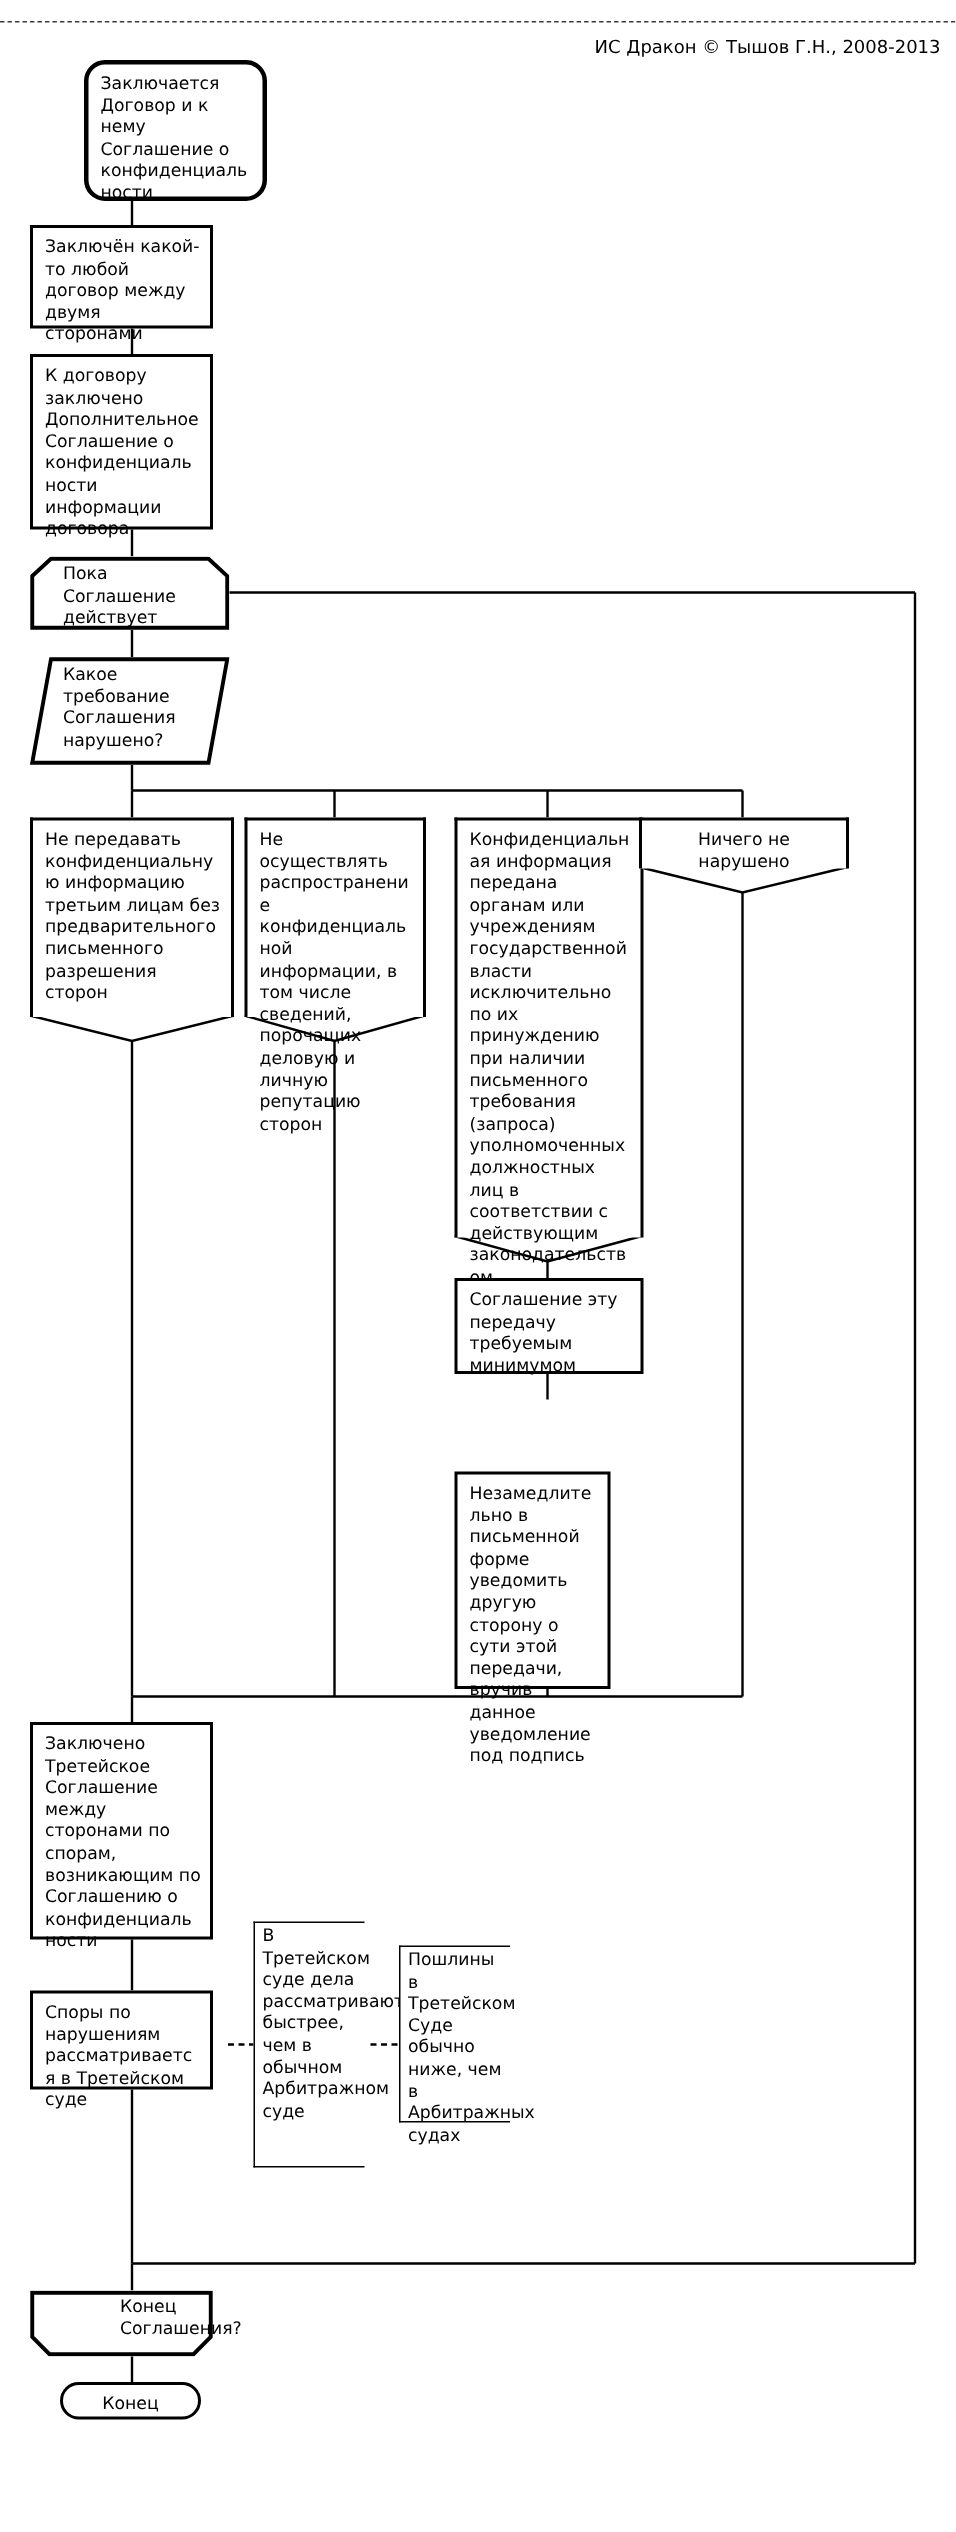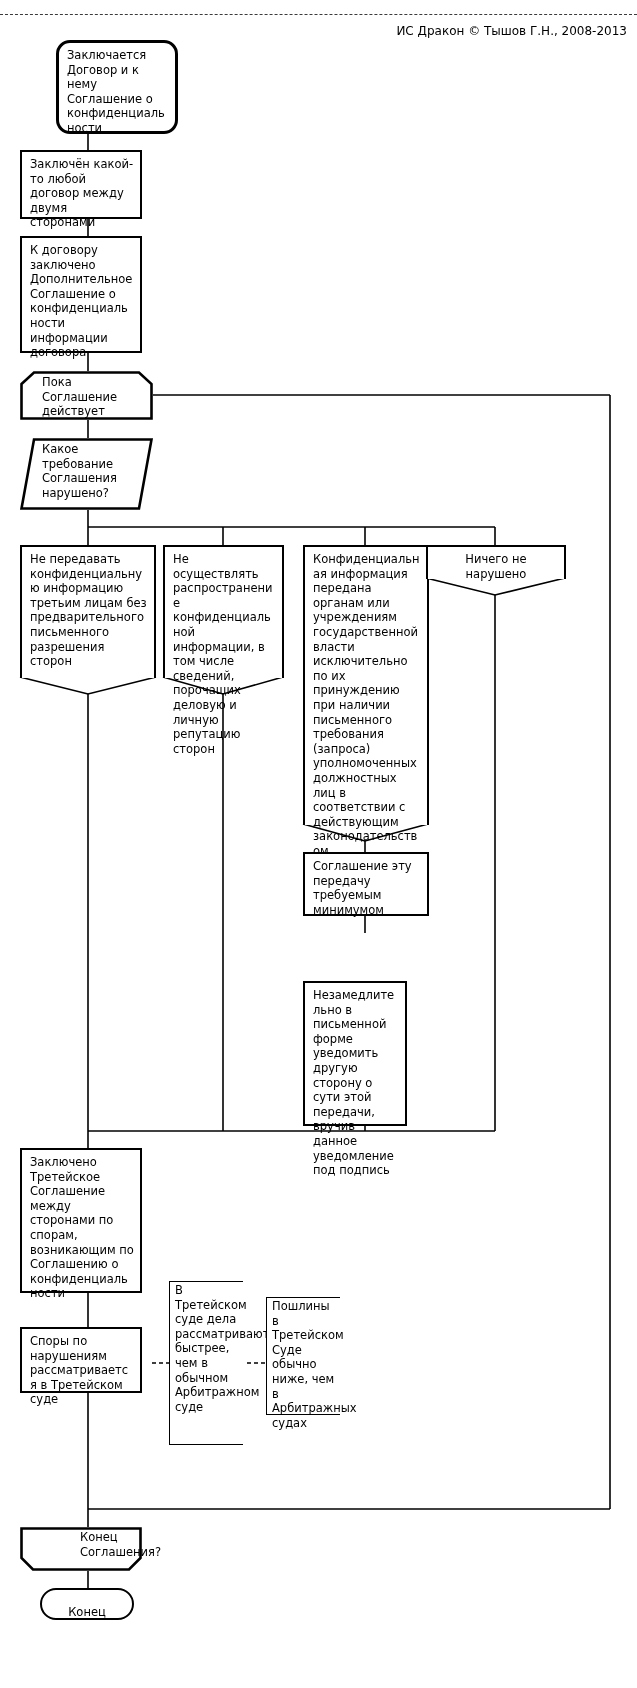--- a/index.html
+++ b/index.html
@@ -53,21 +53,21 @@
   }
   
   .rounded {
     border: 3px solid #000;
     border-radius: 14px;
   }
   .capsule {
     border: 2.5px solid #000;
     border-radius: 22px;
     text-align: center;
-    padding: 14px 10px;
+    padding: 4px 10px;
   }
   
   .para {
     position: absolute;
     background: #fff;
   }
   
   .casebox {
     border: 2px solid #000;
     border-bottom: none;

